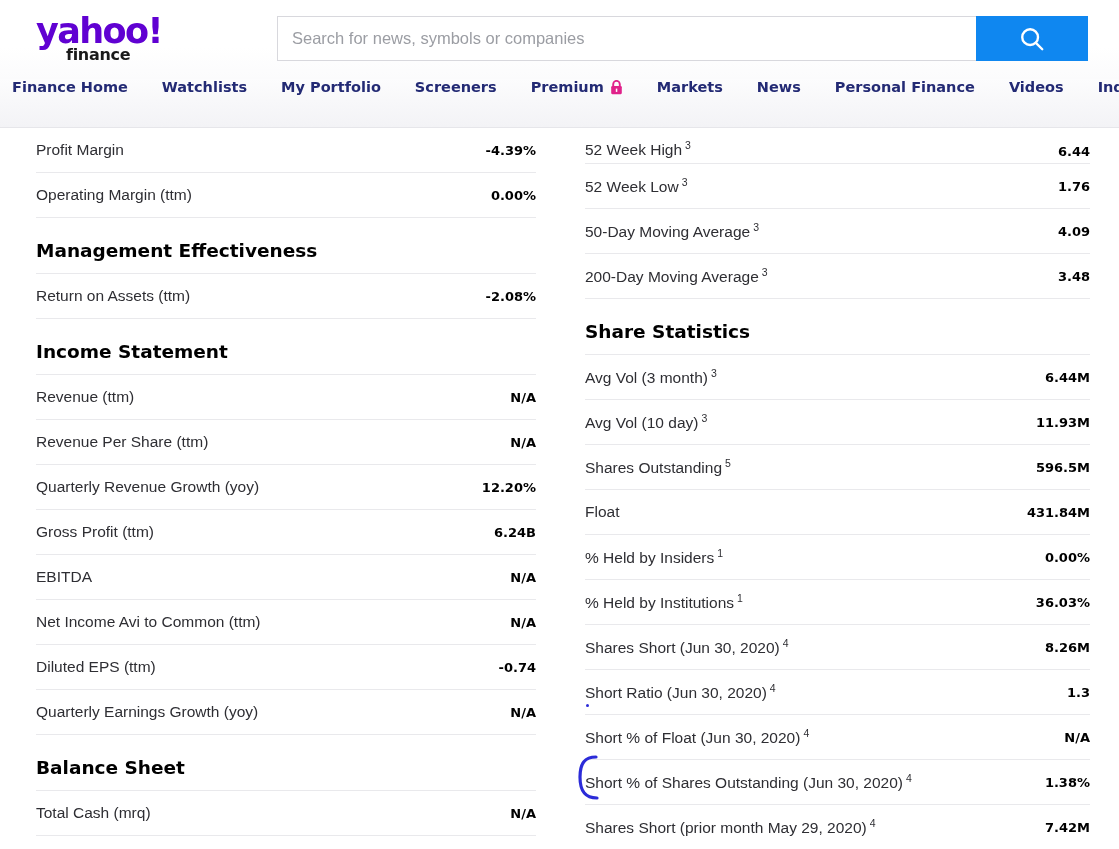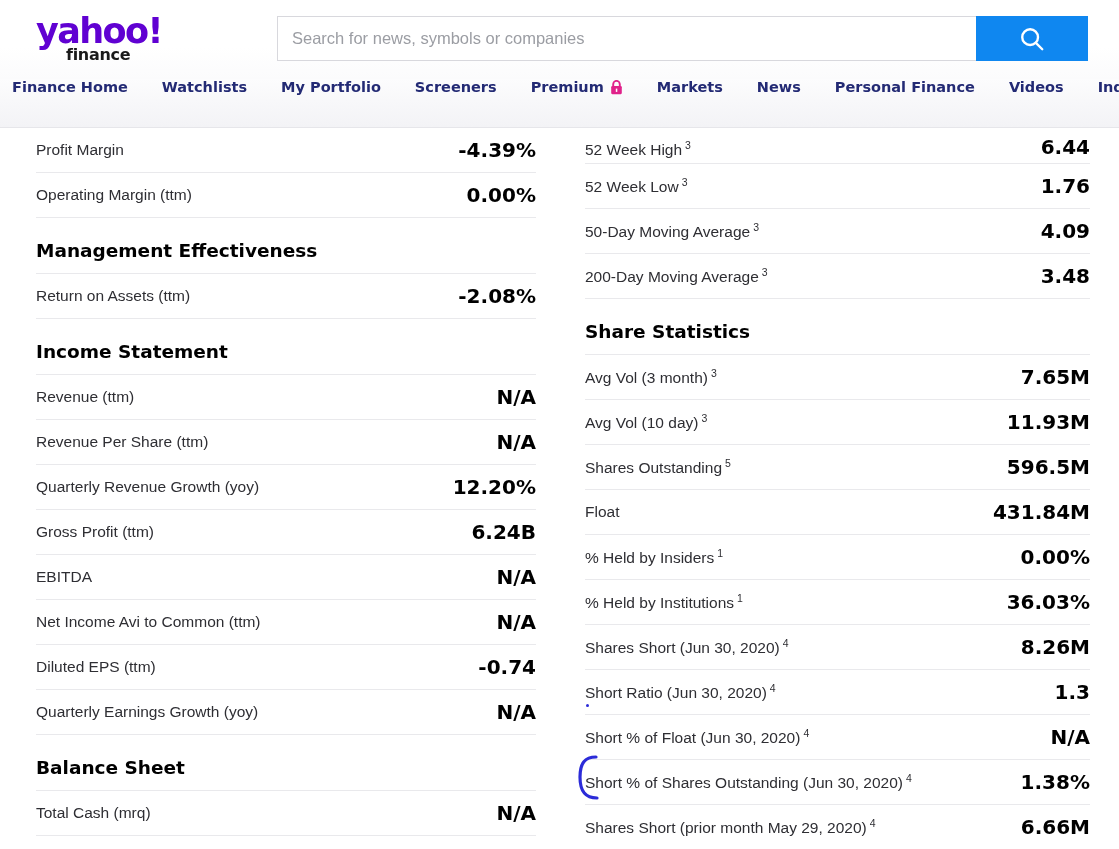--- a/index.html
+++ b/index.html
@@ -98,21 +98,21 @@
   }
   .row-label {
     font-family: "Liberation Sans", sans-serif;
     font-size: 15.5px; color: #2e2e33; font-weight: 400;
   }
   .row-label .sup {
     font-size: 10.5px; vertical-align: super; margin-left: 3px; color: #2e2e33;
   }
   .row-value {
     font-family: "DejaVu Sans", sans-serif;
-    font-size: 20px; font-weight: 700; color: #000000;
+    font-size: 13px; font-weight: 700; color: #000000;
   }
   
   .row.clipped { height: 36px; align-items: flex-end; padding-bottom: 4px; }
 
   
   .annot { position: absolute; pointer-events: none; z-index: 40; }
   .annot-dot {
     left: 586px; top: 704px; width: 3px; height: 3px;
     background: #2b2bd8; border-radius: 50%;
   }
@@ -249,21 +249,21 @@
           <div class="row-label"><span>50-Day Moving Average</span><span class="sup">3</span></div>
           <div class="row-value">4.09</div>
         </div>
         <div class="row">
           <div class="row-label"><span>200-Day Moving Average</span><span class="sup">3</span></div>
           <div class="row-value">3.48</div>
         </div>
         <div class="section-title">Share Statistics</div>
         <div class="row">
           <div class="row-label"><span>Avg Vol (3 month)</span><span class="sup">3</span></div>
-          <div class="row-value">7.65M</div>
+          <div class="row-value">6.44M</div>
         </div>
         <div class="row">
           <div class="row-label"><span>Avg Vol (10 day)</span><span class="sup">3</span></div>
           <div class="row-value">11.93M</div>
         </div>
         <div class="row">
           <div class="row-label"><span>Shares Outstanding</span><span class="sup">5</span></div>
           <div class="row-value">596.5M</div>
         </div>
         <div class="row">
@@ -289,21 +289,21 @@
         <div class="row">
           <div class="row-label"><span>Short % of Float (Jun 30, 2020)</span><span class="sup">4</span></div>
           <div class="row-value">N/A</div>
         </div>
         <div class="row">
           <div class="row-label"><span>Short % of Shares Outstanding (Jun 30, 2020)</span><span class="sup">4</span></div>
           <div class="row-value">1.38%</div>
         </div>
         <div class="row">
           <div class="row-label"><span>Shares Short (prior month May 29, 2020)</span><span class="sup">4</span></div>
-          <div class="row-value">6.66M</div>
+          <div class="row-value">7.42M</div>
         </div>
       </div>
   </div>
 
   <div class="annot annot-dot"></div>
   <div class="annot annot-bracket">
     <svg width="26" height="48" viewBox="0 0 26 48" fill="none">
       <path d="M20 3 C9 3, 4 9, 4 23 C4 37, 9 44, 21 44" stroke="#2b2bd8" stroke-width="3.2" stroke-linecap="round" stroke-linejoin="round"></path>
     </svg>
   </div>

